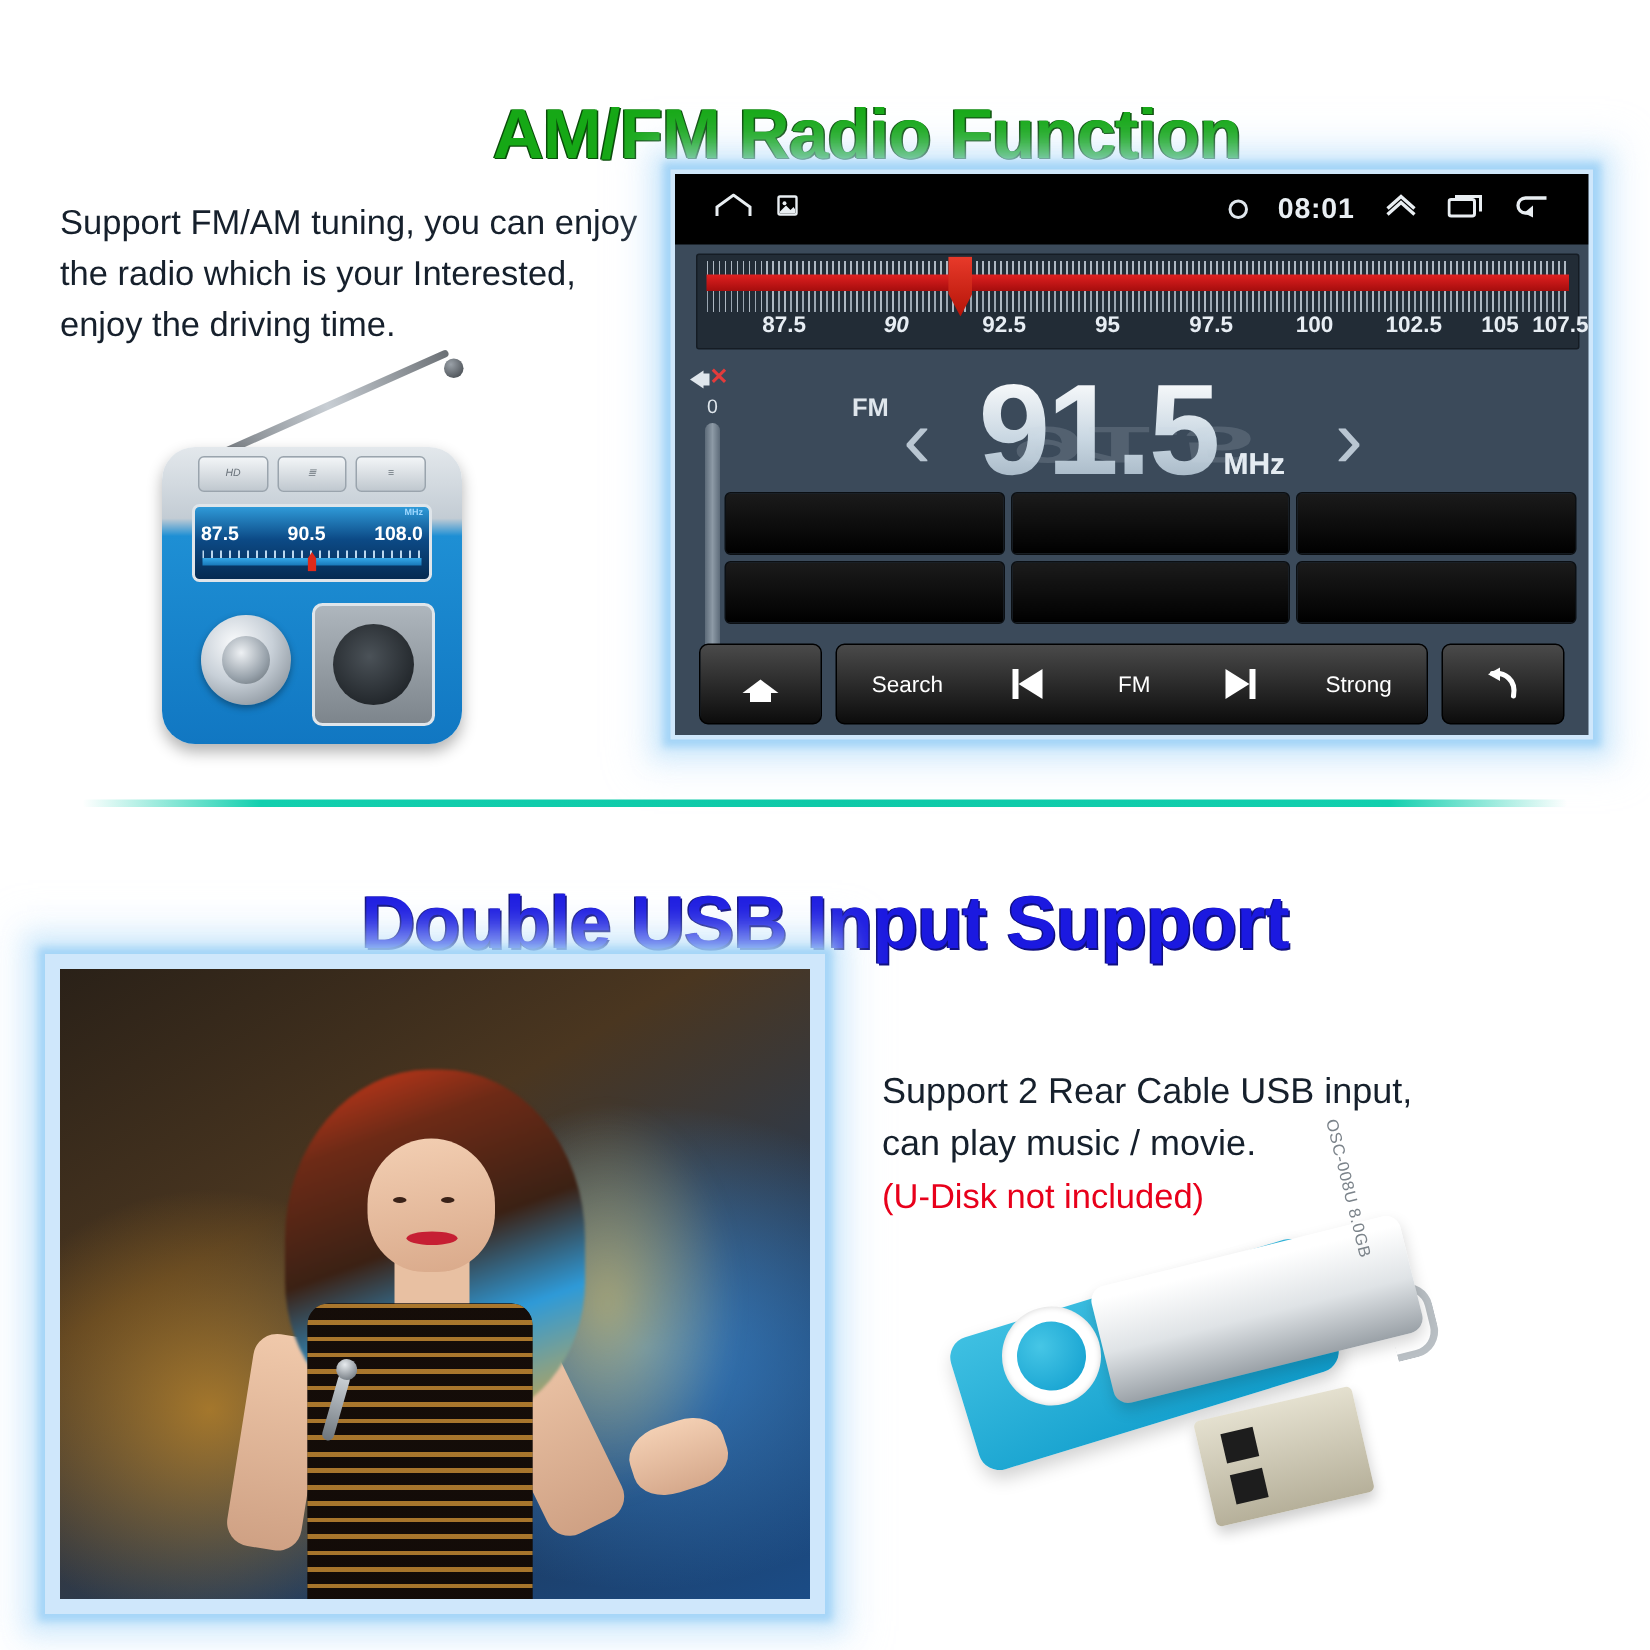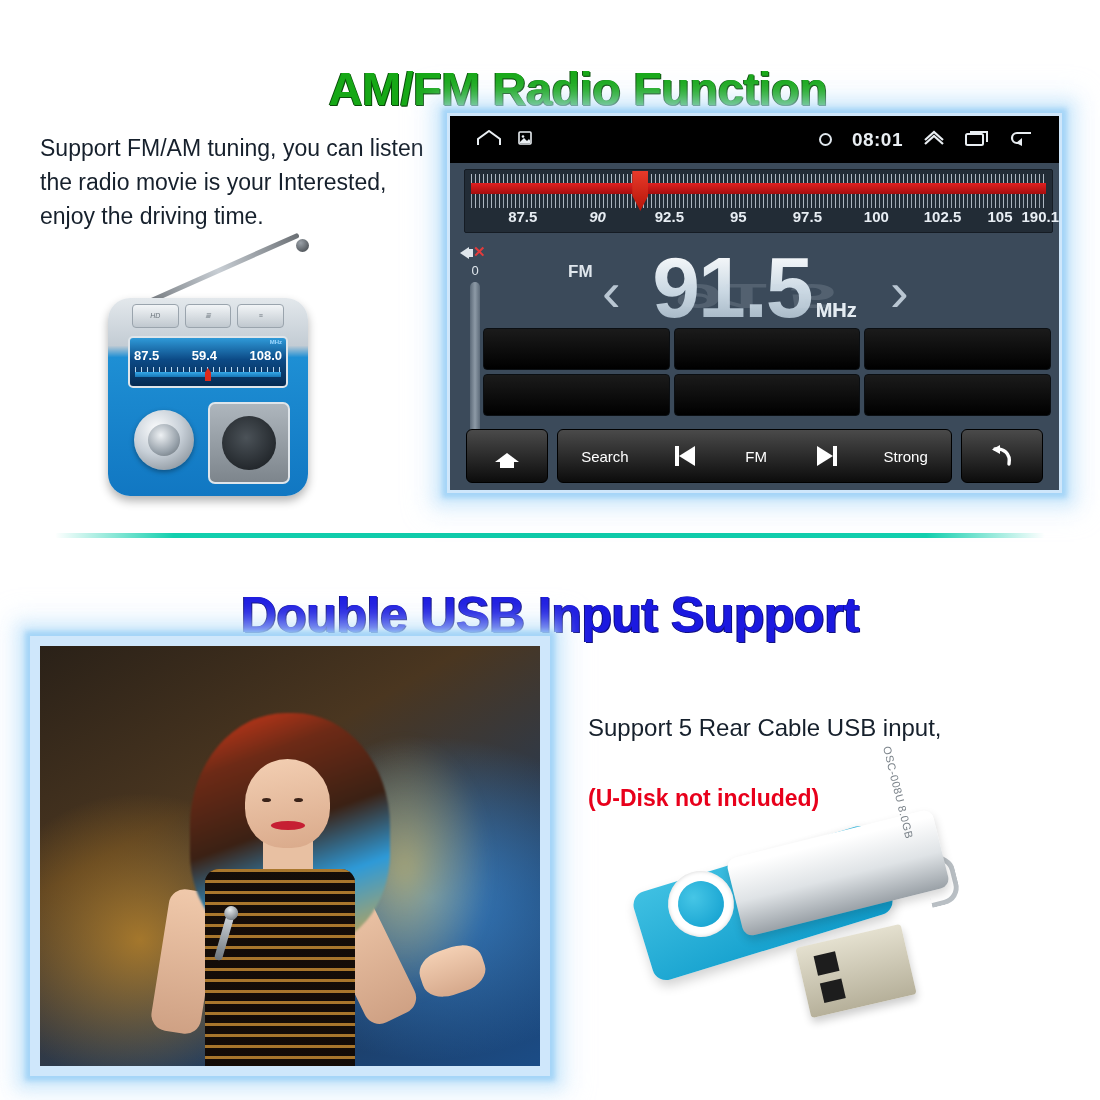--- a/index.html
+++ b/index.html
@@ -22,21 +22,21 @@
   }
   
   .copy-radio{
     position:absolute;left:40px;top:108px;width:400px;
     font-size:23px;line-height:34px;color:#16202c;
   }
   .copy-usb{
     position:absolute;left:588px;top:686px;width:480px;
     font-size:24px;line-height:35px;color:#16202c;
   }
-  .copy-usb .warn{color:#e8001b;font-weight:bold;font-size:23px;}
+  .copy-usb .warn{color:#e8001b;font-weight:normal;font-size:23px;}
   
   .divider{
     position:absolute;left:55px;top:533px;width:990px;height:5px;border-radius:3px;
     background:linear-gradient(90deg,rgba(27,214,184,0) 0%,#12cfae 12%,#0ec9a8 50%,#12cfae 88%,rgba(27,214,184,0) 100%);
   }
   
   .glow{
     position:absolute;
     box-shadow:0 0 5px 5px rgba(150,205,245,.75),0 0 14px 12px rgba(178,220,250,.55),
                0 0 24px 20px rgba(205,233,252,.35);
@@ -209,21 +209,21 @@
   .usb-plug i{position:absolute;width:22px;height:20px;background:#1d1d1d;}
   .usb-plug i:nth-child(1){left:16px;top:12px;}
   .usb-plug i:nth-child(2){left:16px;top:40px;}
   .usb-hook{position:absolute;left:306px;top:60px;width:26px;height:40px;border:5px solid #b9bfc4;
     border-left:none;border-radius:0 18px 18px 0;transform:rotate(-14deg);}
 </style>
 </head>
 <body>
 
 <h1 class="title-green">AM/FM Radio Function</h1>
-<p class="copy-radio">Support FM/AM tuning, you can listen the radio movie is your Interested, enjoy the driving time.</p>
+<p class="copy-radio">Support FM/AM tuning, you can enjoy the radio which is your Interested, enjoy the driving time.</p>
 
 <div class="glow" id="radio-screen">
   <div class="scr">
 
     <div class="statusbar">
       <div class="sb-left">
         <span>
           <svg width="26" height="16" viewBox="0 0 26 16">
               <path d="M2 15 L2 9 L13 1 L24 9 L24 15" fill="none" stroke="#e9eef2" stroke-width="2"></path>
             </svg>
@@ -266,21 +266,21 @@
       <div class="needle" id="tuner-needle" style="left: 28.5%;"></div>
       <div class="scalelabels" id="scale-labels">
           <span style="left: 9%;">87.5</span>
           <span style="left: 22%; font-style: italic;">90</span>
           <span style="left: 34.5%;">92.5</span>
           <span style="left: 46.5%;">95</span>
           <span style="left: 58.5%;">97.5</span>
           <span style="left: 70.5%;">100</span>
           <span style="left: 82%;">102.5</span>
           <span style="left: 92%;">105</span>
-          <span style="left: 99%;">190.1</span>
+          <span style="left: 99%;">107.5</span>
         </div>
     </div>
 
     <div class="volwrap">
       <div class="mute-ico">
         <span class="spk"></span>
           <span class="spk2"></span>
           <span class="xmark">✕</span>
       </div>
       <div class="vol-num">0</div>
@@ -334,21 +334,21 @@
   <div class="body-r">
     <div class="btn-row" id="radio-buttons">
         <i>HD</i>
         <i>≣</i>
         <i>≡</i>
       </div>
     <div class="disp">
       <span class="mhz">MHz</span>
       <div class="nums">
         <span>87.5</span>
-        <span>59.4</span>
+        <span>90.5</span>
         <span>108.0</span>
       </div>
       <div class="bar"></div>
       <div class="ptr"></div>
     </div>
     <div class="knob"></div>
     <div class="grille"></div>
   </div>
 </div>
 
@@ -370,22 +370,22 @@
     <div class="sing-face">
       <span class="sing-eye l"></span>
         <span class="sing-eye r"></span>
         <span class="sing-lip"></span>
     </div>
     <div class="mic"></div>
   </div>
 </div>
 
 <p class="copy-usb">
-  <span>Support 5 Rear Cable USB input,</span><br>
-  <br>
+  <span>Support 2 Rear Cable USB input,</span><br>
+  <span>can play music / movie.</span><br>
   <span class="warn">(U-Disk not included)</span>
 </p>
 
 <div id="usb">
   <div class="usb-cap"></div>
   <div class="usb-hook"></div>
   <div class="usb-metal">
     <span class="usb-engrave">OSC-008U 8.0GB</span>
   </div>
   <div class="usb-ring"></div>

